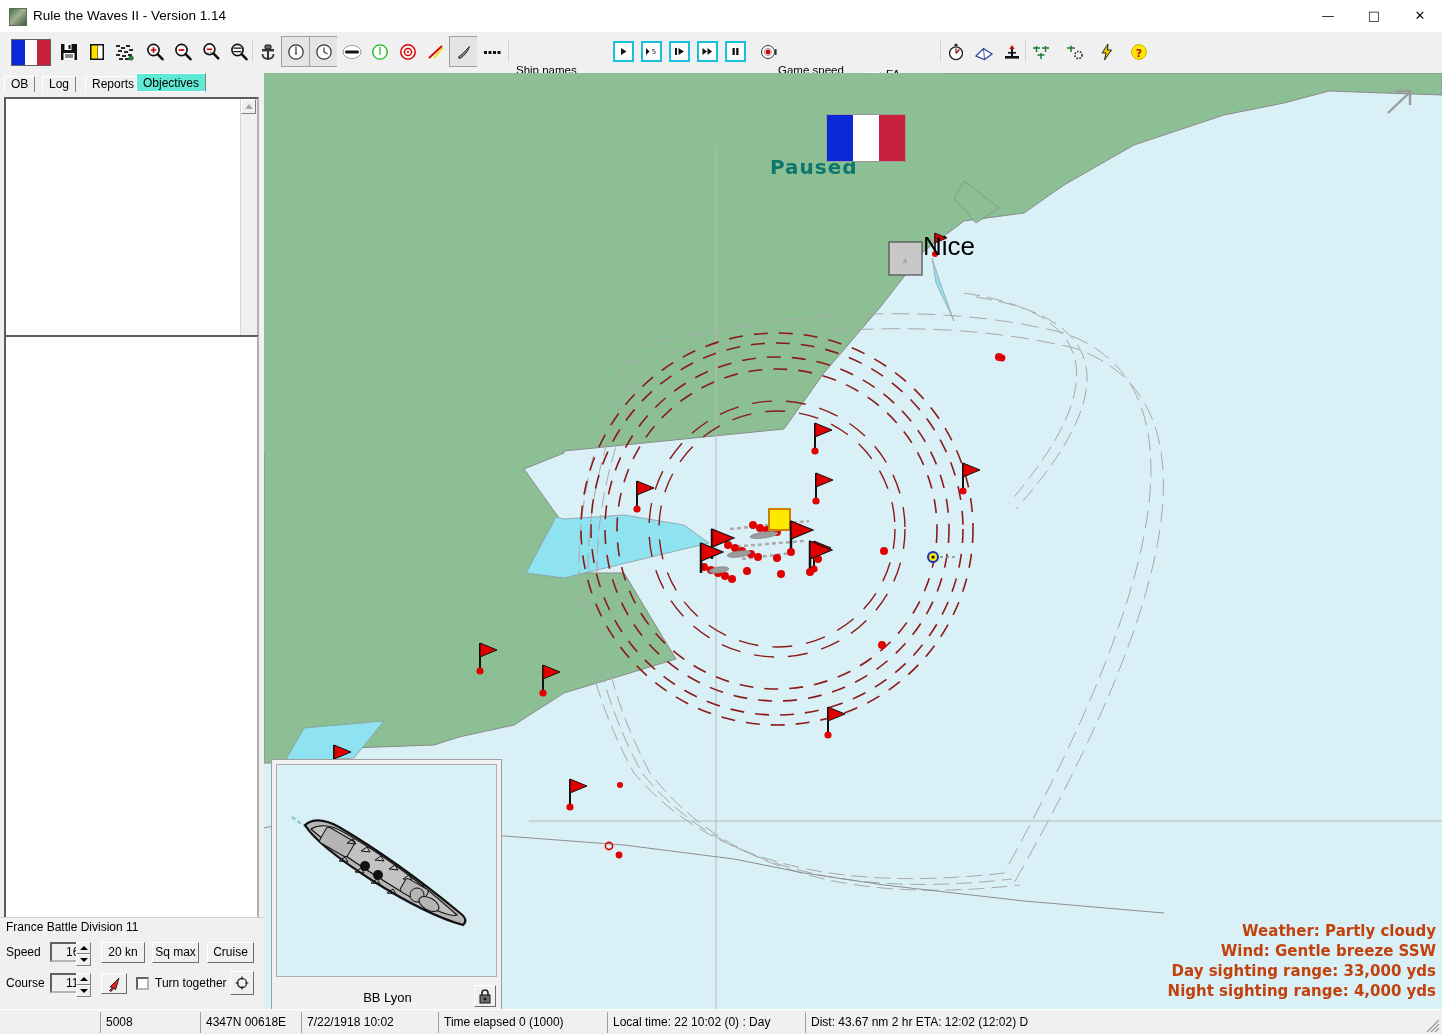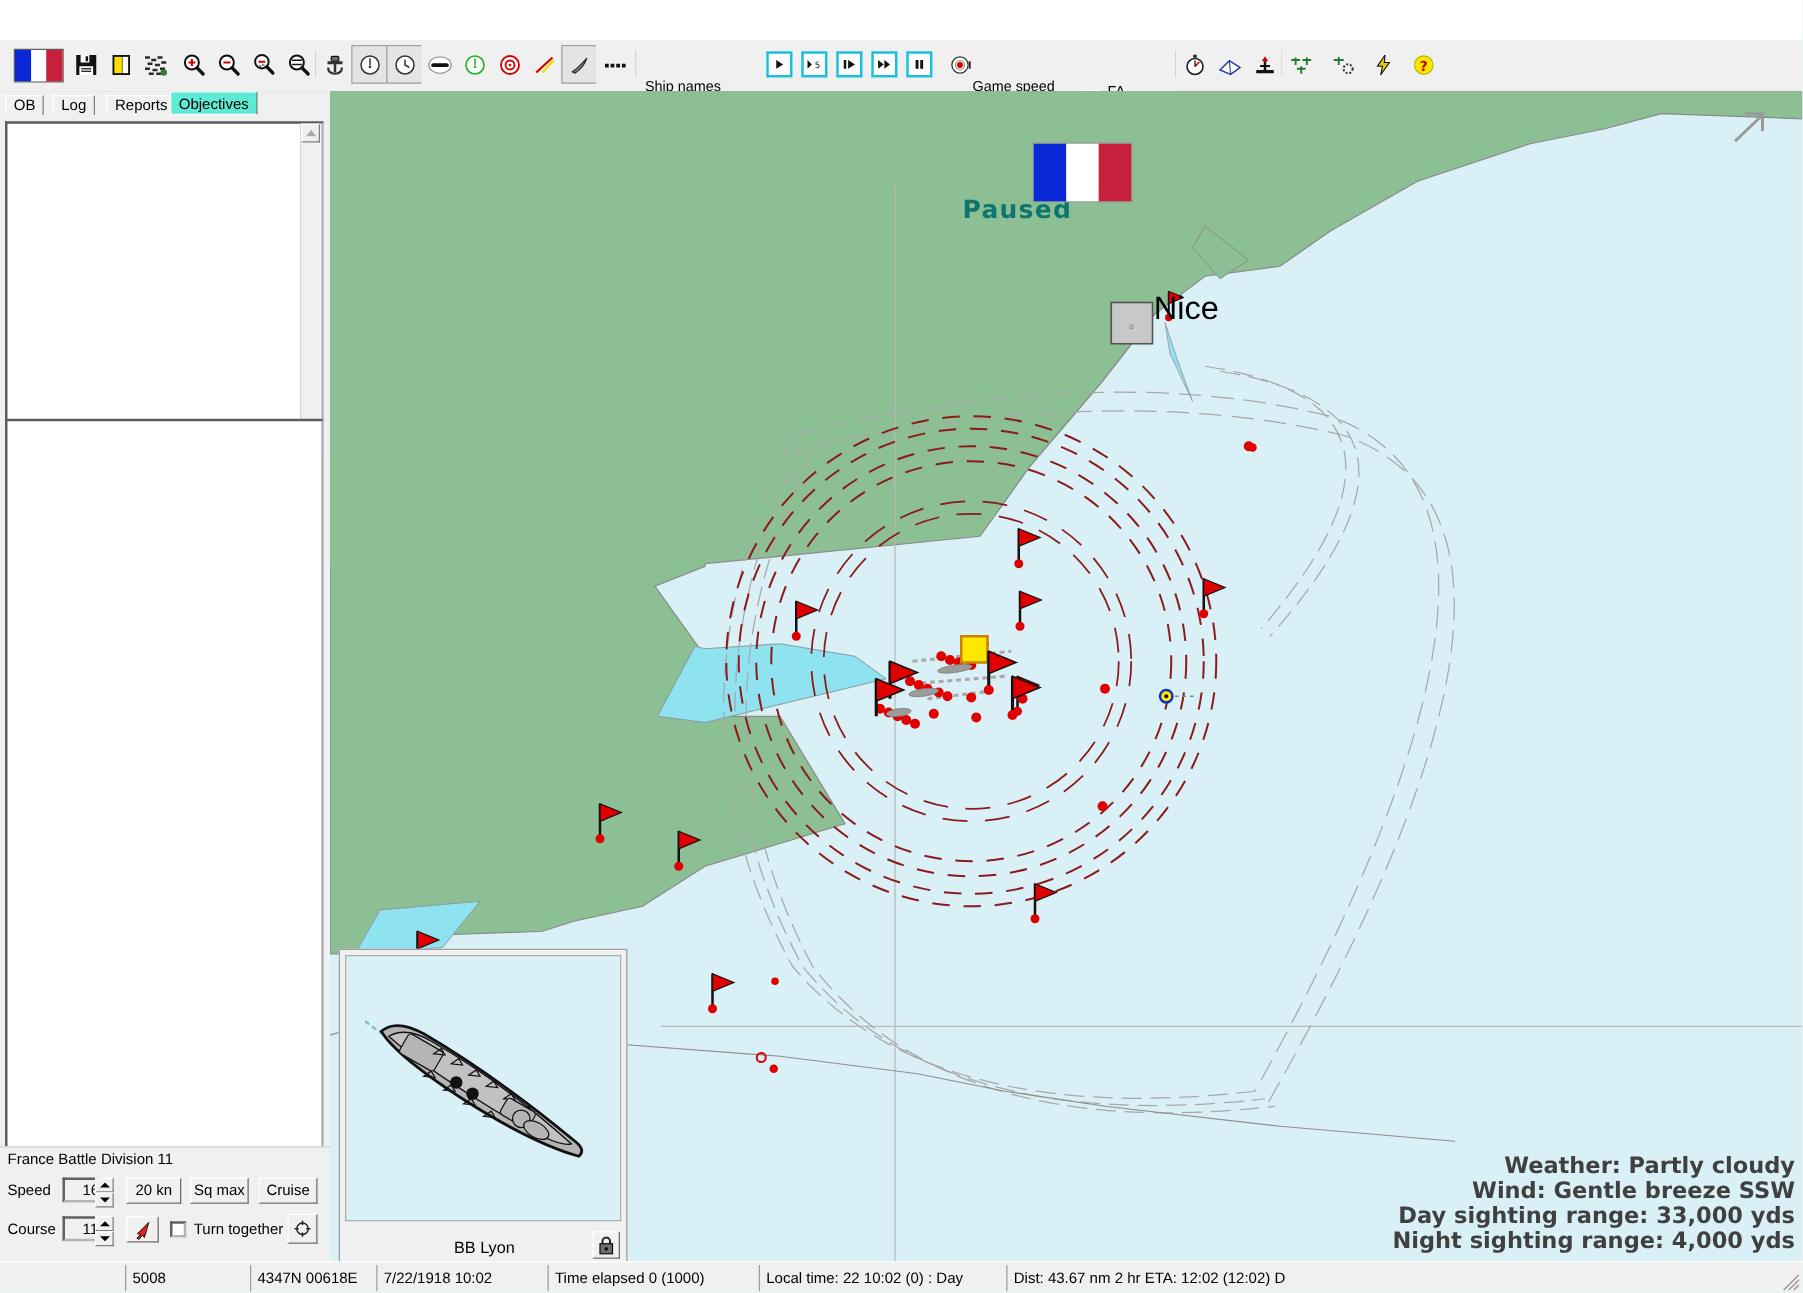--- a/index.html
+++ b/index.html
@@ -83,41 +83,54 @@
         font-size:12px;line-height:19px;text-align:center;color:#000;cursor:default;}
 
   
   .map{position:absolute;left:264px;top:73px;width:1178px;height:936px;overflow:hidden;background:#daf0f7;}
   .map svg{position:absolute;left:0;top:0;}
   .mtext{position:absolute;font-family:"DejaVu Sans",sans-serif;font-weight:bold;}
   .paused{left:506px;top:82px;font-size:20px;color:#0f766e;letter-spacing:1px;}
   .nicelbl{left:659px;top:158px;font-size:26px;color:#000;font-weight:normal;font-family:"Liberation Sans",sans-serif;}
   .mapflag{position:absolute;left:562px;top:41px;width:78px;height:46px;border:1px solid #9a9a9a;display:flex;}
   .mapflag i{flex:1;height:100%;}
-  .wx{position:absolute;right:6px;font-size:18px;color:#404040;font-family:"DejaVu Sans",sans-serif;font-weight:bold;white-space:nowrap;}
+  .wx{position:absolute;right:6px;font-size:15px;color:#c2410c;font-family:"DejaVu Sans",sans-serif;font-weight:bold;white-space:nowrap;}
 
   
   .inset{position:absolute;left:271px;top:759px;width:231px;height:251px;background:#f0f0f0;border:1px solid #9e9e9e;box-sizing:border-box;}
   .inset-canvas{position:absolute;left:4px;top:4px;width:221px;height:213px;background:#daf0f7;border:1px solid #aeaeae;box-sizing:border-box;overflow:hidden;}
   .inset-label{position:absolute;left:0;bottom:4px;width:231px;text-align:center;font-size:13px;color:#000;}
   .inset-lock{position:absolute;right:5px;bottom:2px;width:22px;height:22px;background:#f0f0f0;
       border:1px solid #fff;border-right-color:#6d6d6d;border-bottom-color:#6d6d6d;box-sizing:border-box;
       display:flex;align-items:center;justify-content:center;cursor:default;}
 
   
   .statusbar{position:absolute;left:0;top:1009px;width:1442px;height:25px;background:#f0f0f0;border-top:1px solid #fff;}
   .scell{position:absolute;top:2px;height:21px;box-sizing:border-box;border-left:1px solid #9e9e9e;
          font-size:12px;line-height:20px;padding-left:5px;color:#000;white-space:nowrap;overflow:hidden;}
   .grip{position:absolute;right:2px;bottom:2px;width:14px;height:14px;}
 </style>
 </head>
 <body>
 
 <div id="app">
 
+  <div class="titlebar">
+    <div class="tb-icon"></div>
+    <div class="tb-title">Rule the Waves II - Version 1.14</div>
+    <div class="wbtn" id="b-min">
+        <span>—</span>
+      </div>
+    <div class="wbtn" id="b-max">
+        <span>□</span>
+      </div>
+    <div class="wbtn close" id="b-close">
+        <span>✕</span>
+      </div>
+  </div>
 
   <div class="toolbar">
 
     <div class="flagbtn">
       <i class="fb-b"></i>
       <i class="fb-w"></i>
       <i class="fb-r"></i>
     </div>
 
     <div class="tbtn" style="left:54px">

